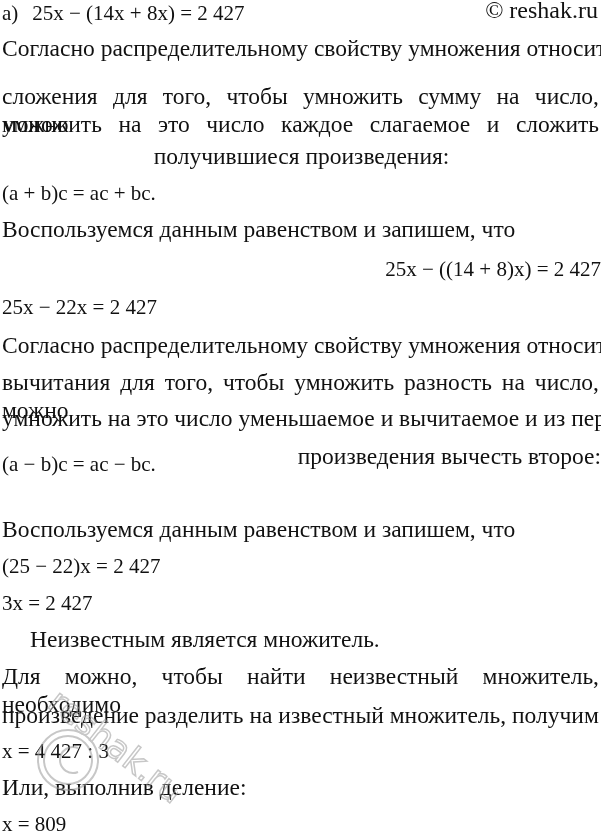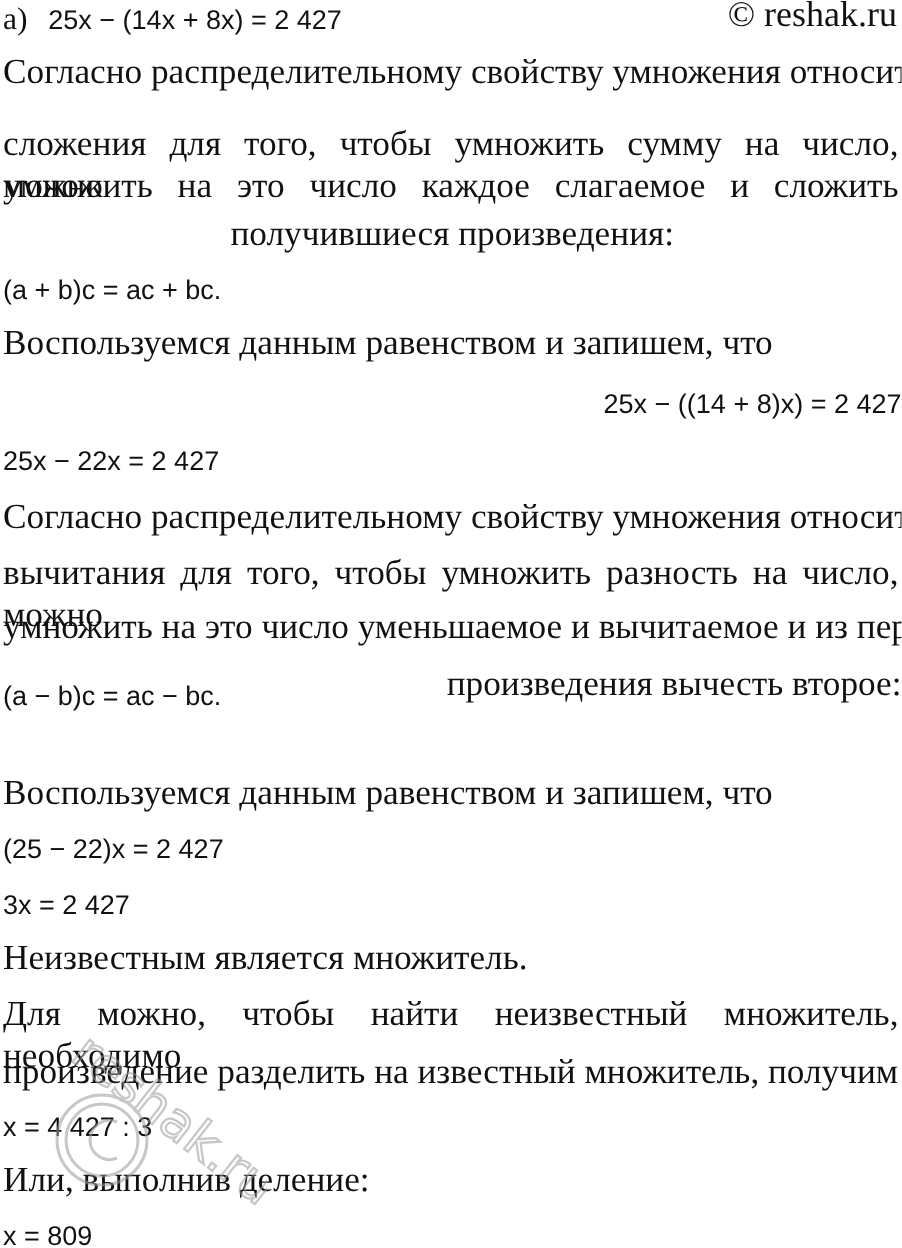--- a/index.html
+++ b/index.html
@@ -23,22 +23,22 @@
     line-height: 28px;
     white-space: nowrap;
   }
   .justify {
     white-space: normal;
     text-align: justify;
     text-align-last: justify;
     right: 2px;
   }
   .math {
-    font-family: Liberation Sans, sans-serif;
-    font-size: 18px;
+    font-family: Liberation Serif, serif;
+    font-size: 21px;
   }
   .label-a { font-family: "Liberation Serif", serif; font-size: 21px; margin-right: 8px; }
   .copyright {
     position: absolute;
     top: -4px;
     right: 3px;
     font-size: 24px;
     line-height: 28px;
     font-family: "Liberation Serif", serif;
   }
@@ -72,21 +72,21 @@
   <div class="line math" style="top:255px;text-align:right;">25x − ((14 + 8)x) = 2 427</div>
   <div class="line math" style="top:293px;">25x − 22x = 2 427</div>
   <div class="line" style="top:331px;">Согласно распределительному свойству умножения относительно</div>
   <div class="line justify" style="top:368px;">вычитания для того, чтобы умножить разность на число, можно</div>
   <div class="line" style="top:404px;">умножить на это число уменьшаемое и вычитаемое и из первого</div>
   <div class="line" style="top:442px;text-align:right;">произведения вычесть второе:</div>
   <div class="line math" style="top:450px;">(a − b)c = ac − bc.</div>
   <div class="line" style="top:515px;">Воспользуемся данным равенством и запишем, что</div>
   <div class="line math" style="top:552px;">(25 − 22)x = 2 427</div>
   <div class="line math" style="top:589px;">3x = 2 427</div>
-  <div class="line" style="top:625px;">Неизвестным является множитель.</div>
+  <div class="line" style="top:625px;margin-left:28px;">Неизвестным является множитель.</div>
   <div class="line justify" style="top:662px;">Для можно, чтобы найти неизвестный множитель, необходимо</div>
   <div class="line" style="top:701px;font-family:Liberation Serif, serif;">произведение разделить на известный множитель, получим</div>
   <div class="line math" style="top:737px;">x = 4 427 : 3</div>
   <div class="line" style="top:773px;">Или, выполнив деление:</div>
   <div class="line math" style="top:810px;">x = 809</div>
 
   <svg class="watermark" viewBox="0 0 150 140">
     <g fill="none" stroke="#9a9a9a" stroke-width="2">
       <circle cx="40" cy="92" r="30"></circle>
       <circle cx="40" cy="92" r="24"></circle>

